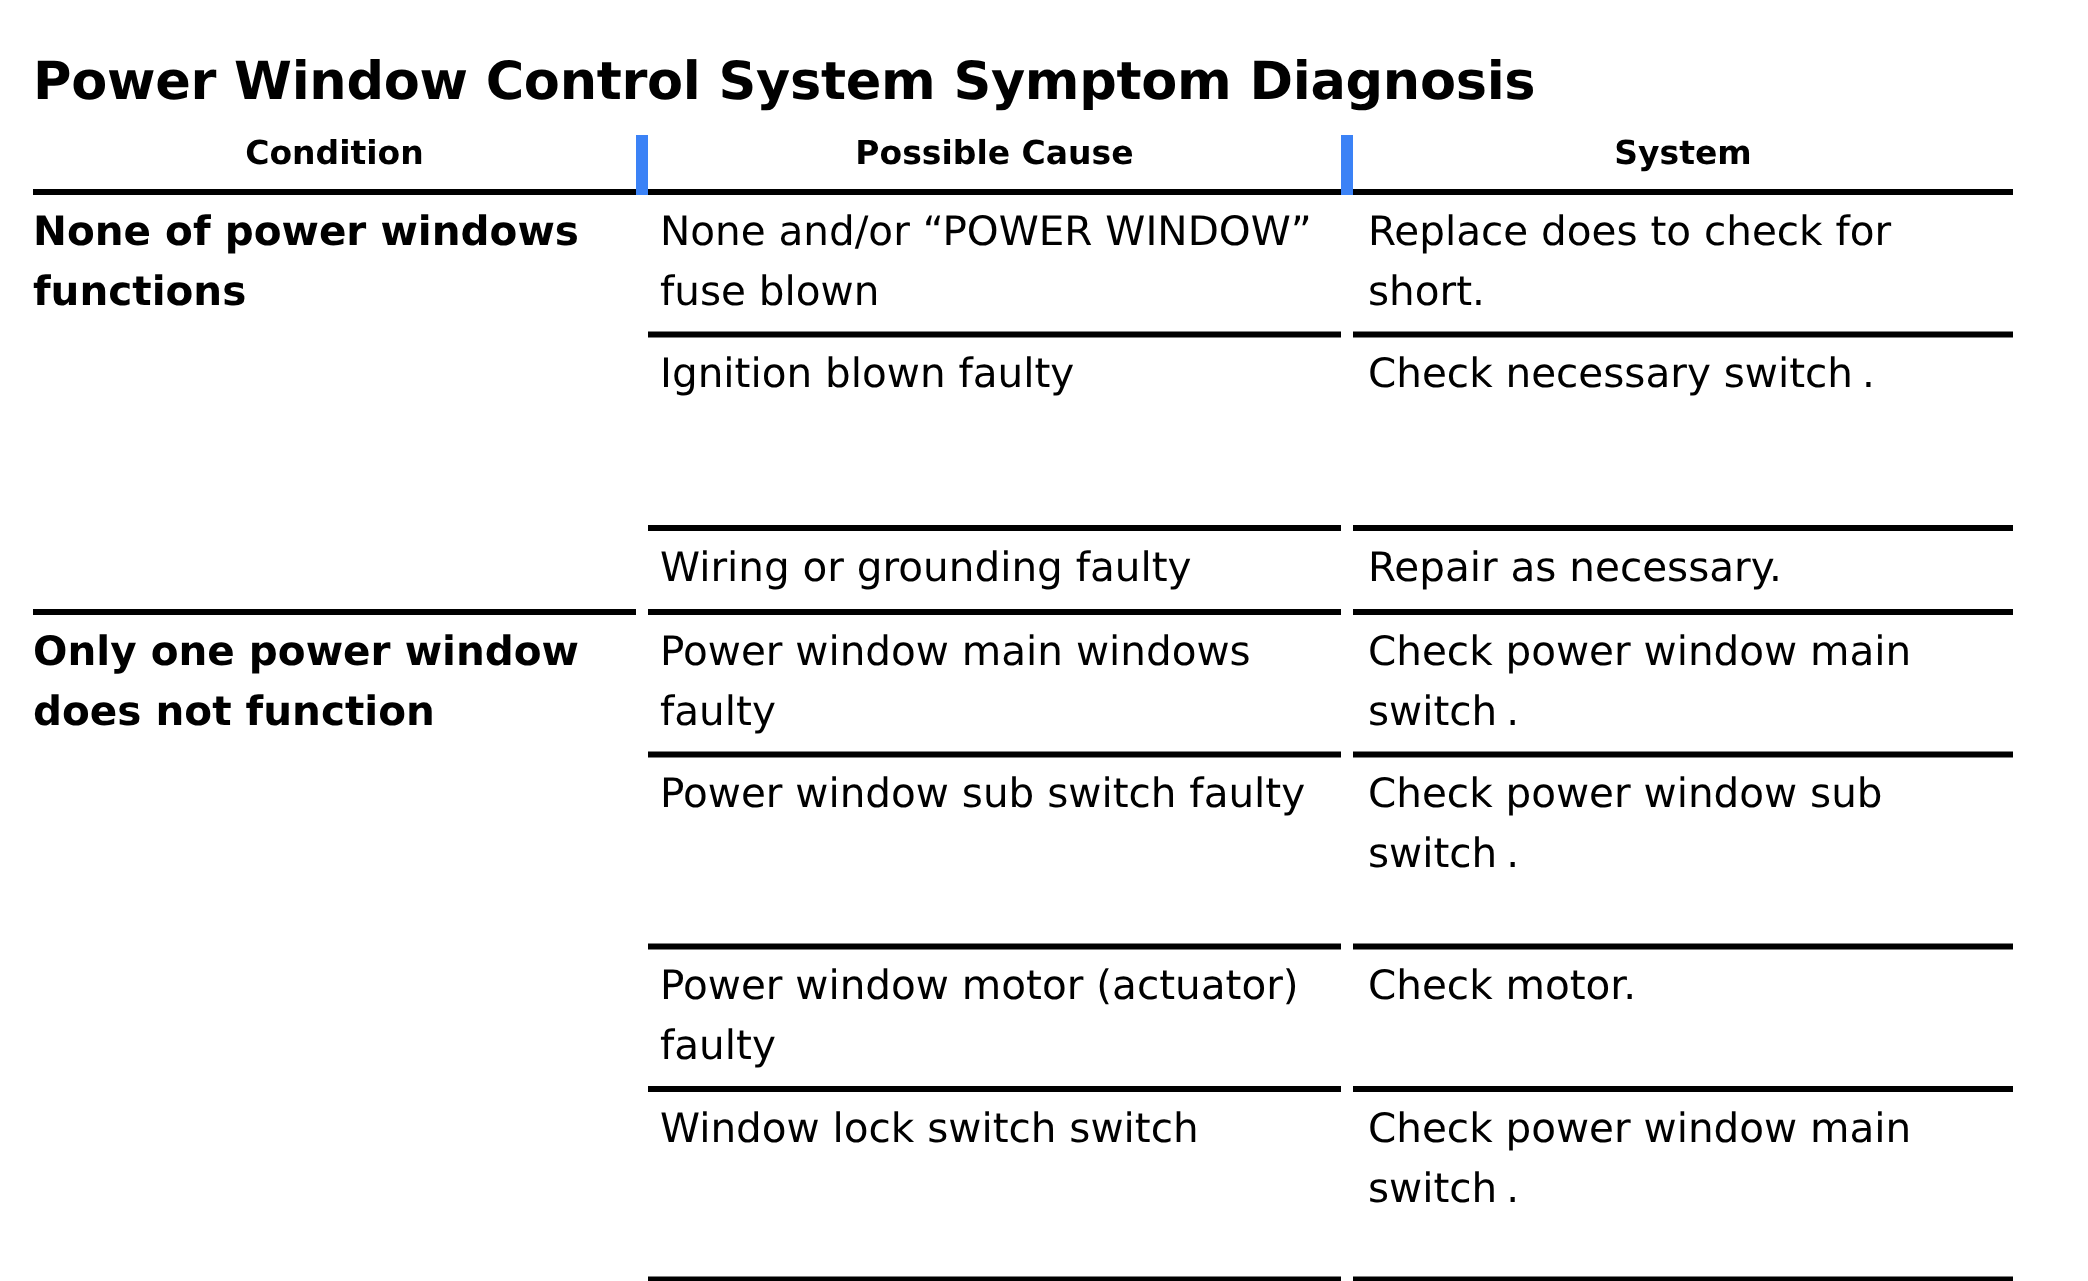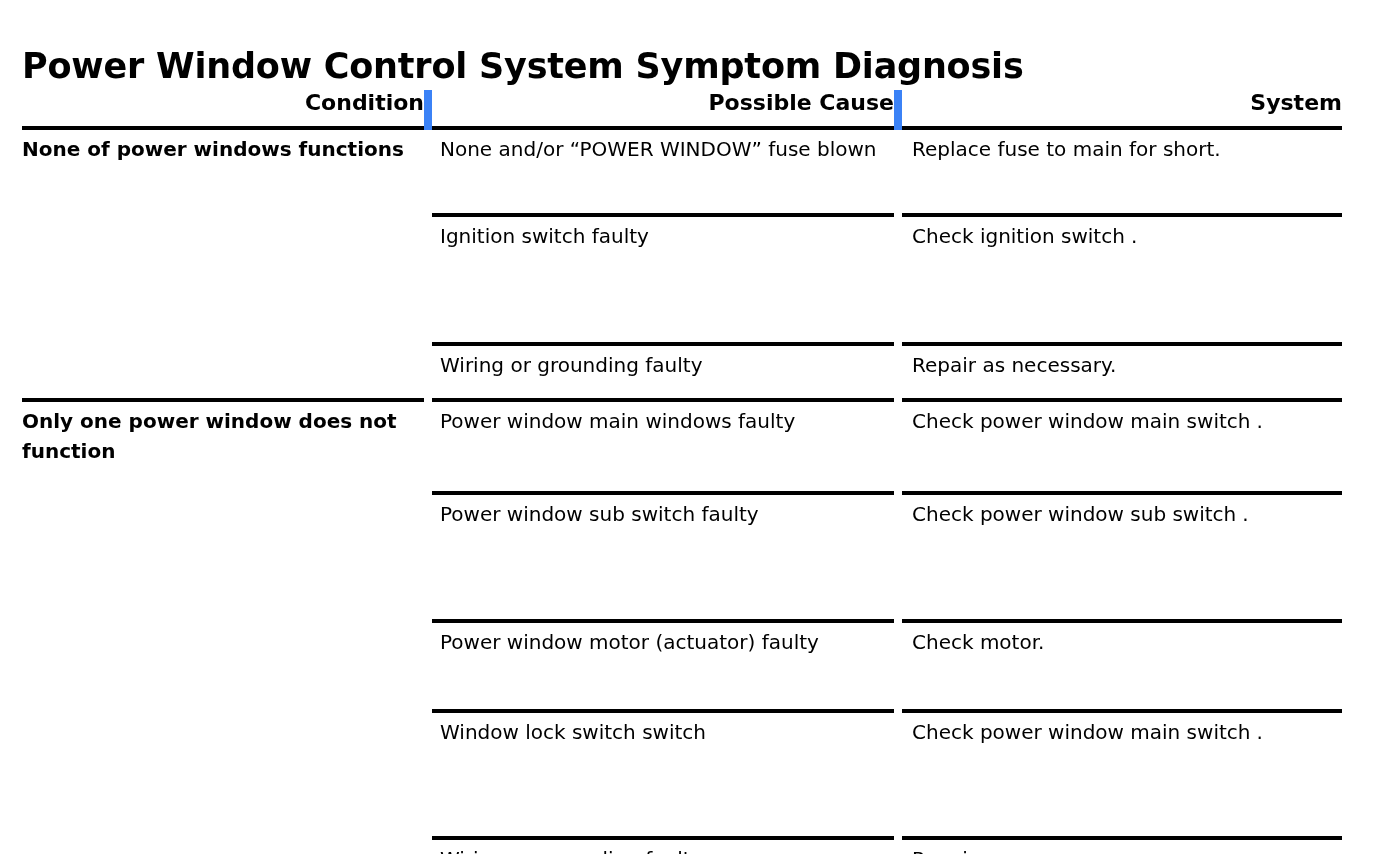--- a/index.html
+++ b/index.html
@@ -19,21 +19,21 @@
   #page {
     position: relative;
     width: 1392px;
     height: 854px;
   }
 
   
   .doc-title {
     position: absolute;
     left: 22px;
-    top: 23px;
+    top: 12px;
     font-size: 35px;
     font-weight: bold;
     letter-spacing: -0.2px;
     white-space: nowrap;
     line-height: 1.15;
   }
 
   
   .table-wrap {
     position: absolute;
@@ -50,31 +50,31 @@
   }
 
   table.diag col.c-cond   { width: 406px; }
   table.diag col.c-cause  { width: 470px; }
   table.diag col.c-action { width: 444px; }
 
   
   th.col-head {
     font-size: 22px;
     font-weight: bold;
-    text-align: right;
+    text-align: center;
     padding: 0 0 11px 0;
     vertical-align: bottom;
     border-bottom: 4px solid #000;
     background-clip: padding-box;
   }
   
   th.col-head.gap-l { border-left: 8px solid #3b82f6; }
 
   td.cell {
-    font-size: 20px;
+    font-size: 27px;
     font-weight: normal;
     vertical-align: top;
     padding: 5px 8px 6px 8px;
     line-height: 1.48;
   }
   td.cell.cond {
     font-weight: bold;
     padding-left: 0px;
     padding-right: 10px;
   }
@@ -119,26 +119,26 @@
           <th class="col-head gap-l">Possible Cause</th>
           <th class="col-head gap-l">System</th>
         </tr>
       </thead>
 
       <tbody>
 
         <tr class="r-h1">
           <td class="cell cond" rowspan="3">None of power windows functions</td>
           <td class="cell cause">None and/or “POWER WINDOW” fuse blown</td>
-          <td class="cell action">Replace fuse to main for short.</td>
+          <td class="cell action">Replace does to check for short.</td>
         </tr>
 
         <tr class="r-h2">
-          <td class="cell cause rule-top">Ignition switch faulty</td>
-          <td class="cell action rule-top"><span>Check ignition switch</span><span class="detached-period">.</span></td>
+          <td class="cell cause rule-top">Ignition blown faulty</td>
+          <td class="cell action rule-top"><span>Check necessary switch</span><span class="detached-period">.</span></td>
         </tr>
 
         <tr class="r-h3">
           <td class="cell cause rule-top">Wiring or grounding faulty</td>
           <td class="cell action rule-top">Repair as necessary.</td>
         </tr>
 
         <tr class="r-h4">
           <td class="cell cond rule-top" rowspan="5">Only one power window does not function</td>
           <td class="cell cause rule-top">Power window main windows faulty</td>

